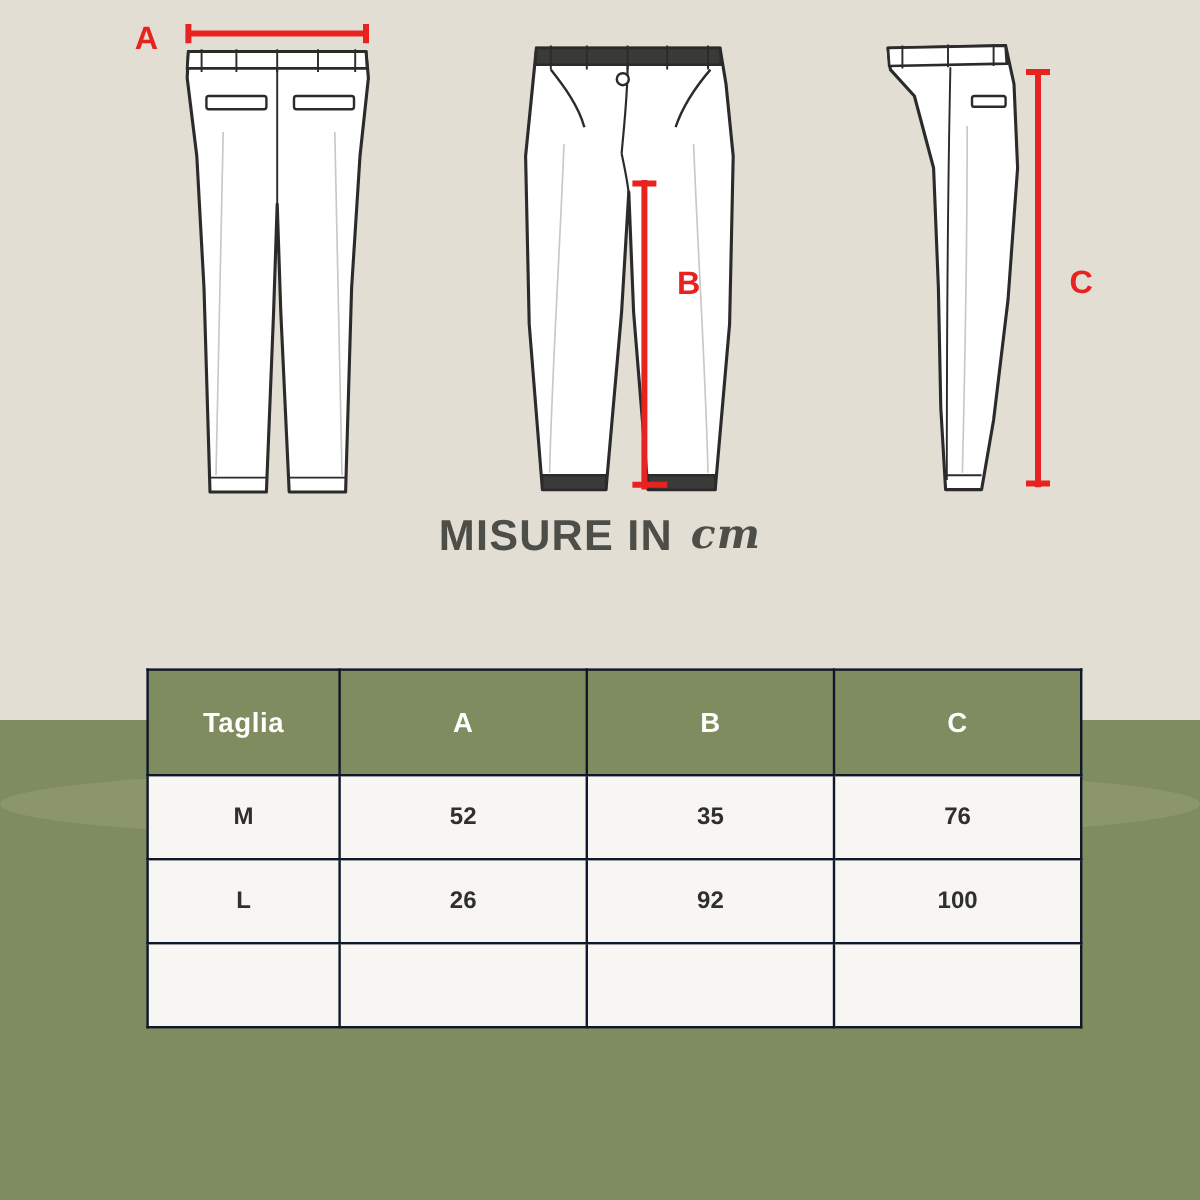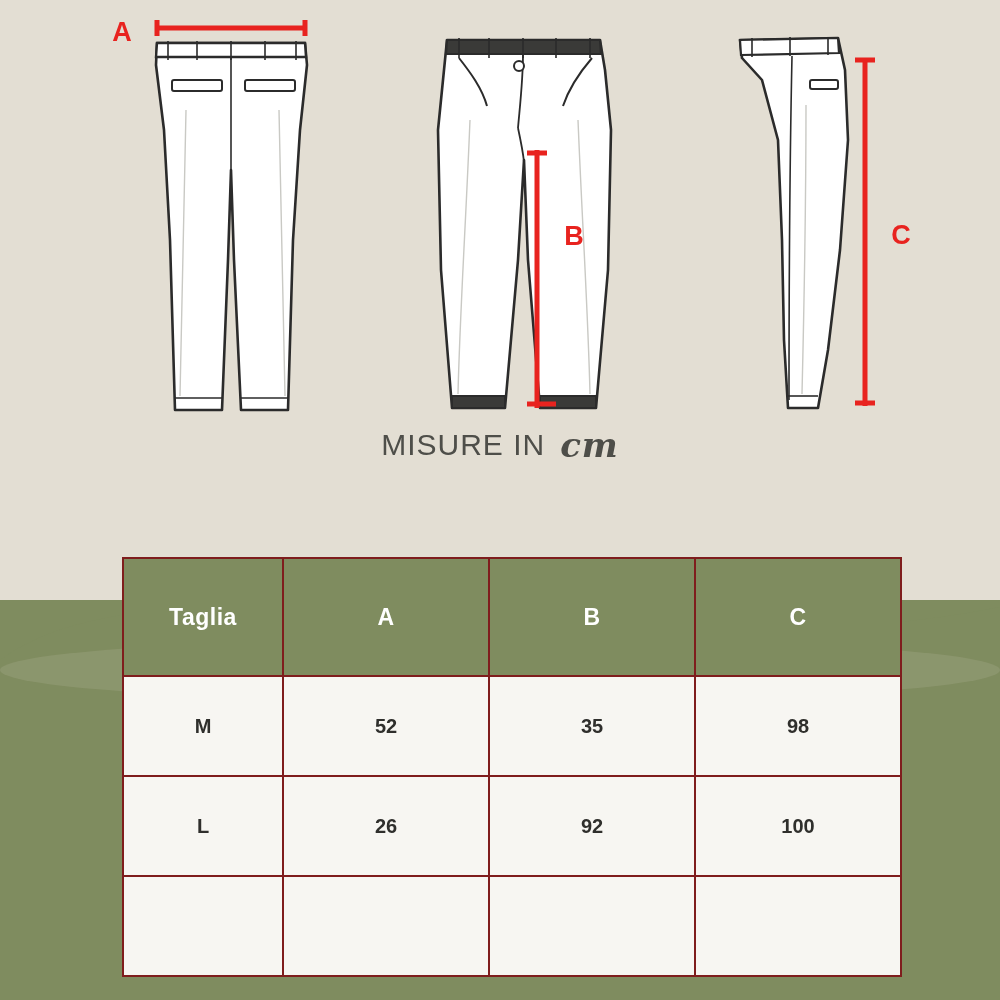--- a/index.html
+++ b/index.html
@@ -66,22 +66,22 @@
   
   .caption {
     position: absolute;
     left: 0;
     top: 425px;
     width: 1000px;
     text-align: center;
     color: #4e4e49;
   }
   .caption .main {
-    font-size: 30px;
-    font-weight: normal;
+    font-size: 36px;
+    font-weight: bold;
     letter-spacing: 1px;
     vertical-align: middle;
   }
   .caption .unit {
     font-family: "DejaVu Serif", serif;
     font-style: italic;
     font-size: 34px;
     font-weight: bold;
     vertical-align: middle;
     margin-left: 15px;
@@ -95,26 +95,26 @@
     top: 557px;
     width: 778px;
   }
   table.size-table {
     border-collapse: collapse;
     width: 778px;
     table-layout: fixed;
   }
   table.size-table th,
   table.size-table td {
-    border: 2px solid #7f1d1d;
+    border: 2px solid #0f172a;
     text-align: center;
     font-size: 20px;
     font-weight: bold;
     height: 68px;
-    padding: 15px;
+    padding: 0;
   }
   table.size-table thead th {
     background: #7f8c5f;
     color: #ffffff;
     font-size: 23px;
     height: 86px;
     letter-spacing: 0.5px;
   }
   table.size-table tbody td {
     background: #f7f6f2;
@@ -240,21 +240,21 @@
           <th>A</th>
           <th>B</th>
           <th>C</th>
         </tr>
       </thead>
       <tbody>
         <tr>
           <td>M</td>
           <td>52</td>
           <td>35</td>
-          <td>98</td>
+          <td>76</td>
         </tr>
         <tr>
           <td>L</td>
           <td>26</td>
           <td>92</td>
           <td>100</td>
         </tr>
         <tr class="blank">
           <td></td>
           <td></td>

